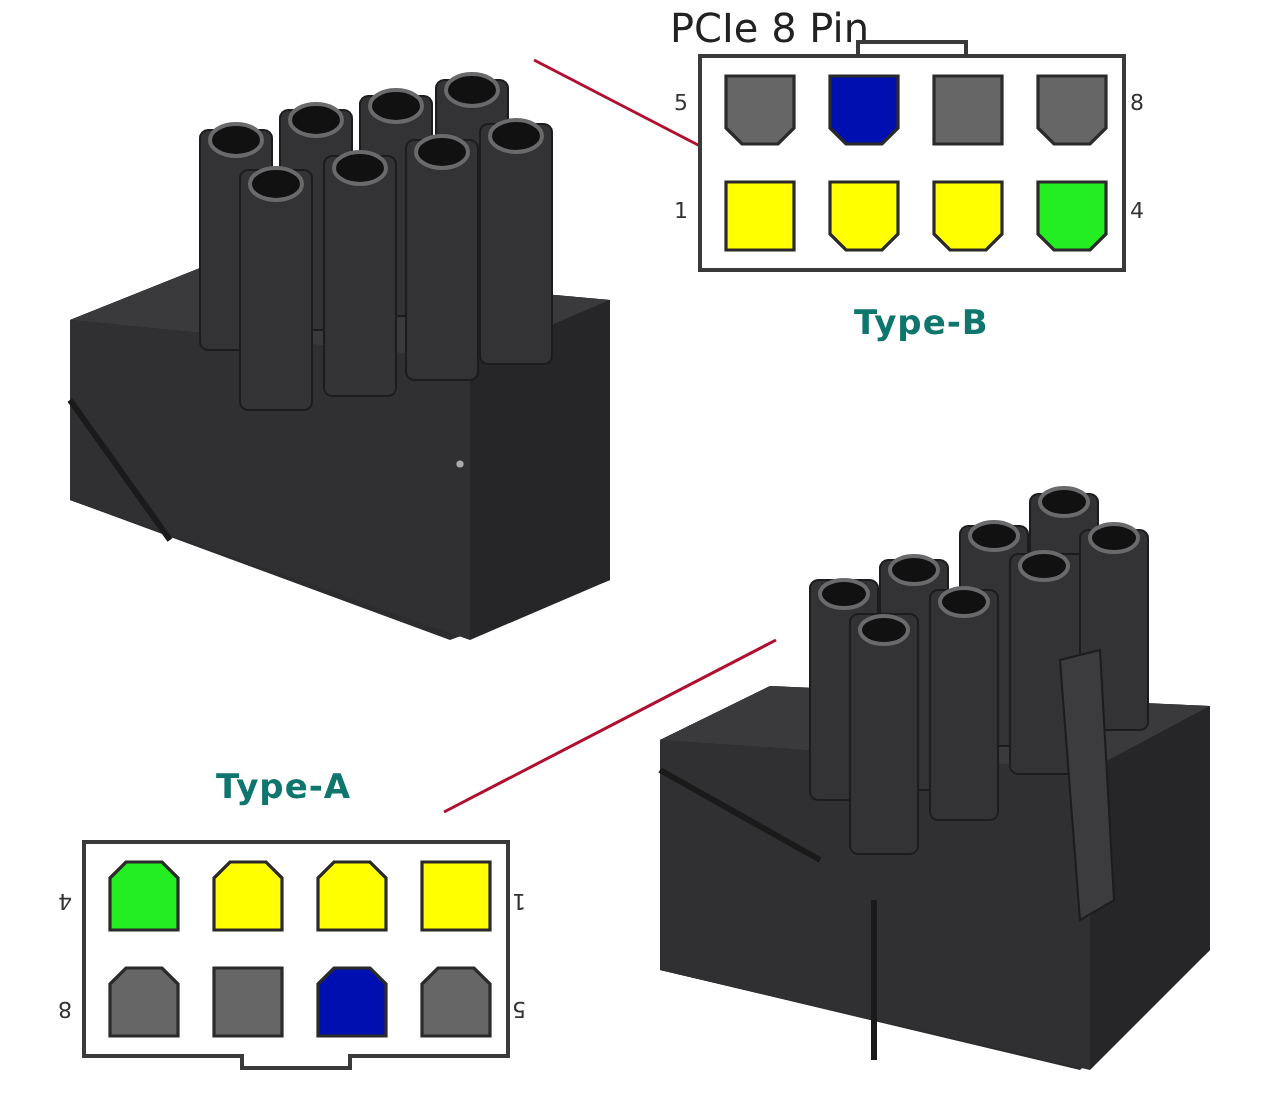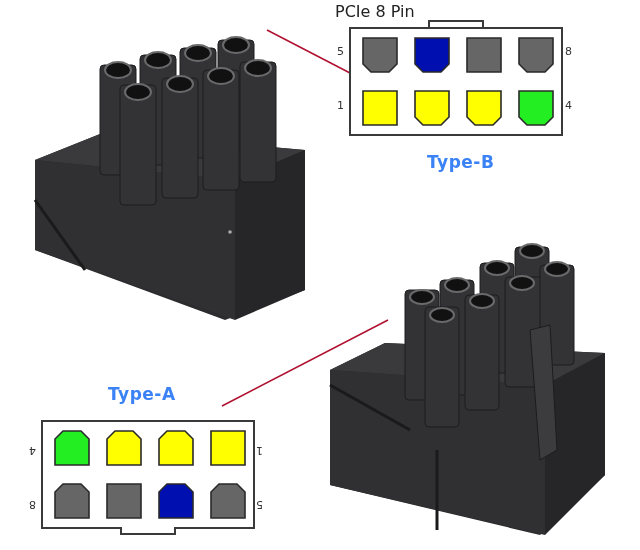--- a/index.html
+++ b/index.html
@@ -7,22 +7,22 @@
     width: 640px; height: 550px; position: relative; overflow: hidden;
     background: #ffffff; font-family: "DejaVu Sans", sans-serif;
   }
   .abs { position: absolute; }
   .pinbox {
     position: absolute; background: #fff; border: 2px solid #3a3a3a;
   }
   .pin { position: absolute; width: 36px; height: 36px; }
   .pin svg { width: 100%; height: 100%; display: block; }
   .label-num { position: absolute; font-size: 11px; color: #333; }
-  .type-title { position: absolute; font-size: 17px; font-weight: bold; color: #3b82f6; letter-spacing: 0.5px; }
-  .header-title { position: absolute; font-size: 16px; color: #222; }
+  .type-title { position: absolute; font-size: 17px; font-weight: bold; color: #0f766e; letter-spacing: 0.5px; }
+  .header-title { position: absolute; font-size: 20px; color: #222; }
   .latch { position: absolute; border: 2px solid #3a3a3a; background: #fff; }
 </style>
 </head>
 <body>
 
 <svg class="abs" style="left:25px;top:20px" width="290" height="300" viewBox="0 0 290 300">
 
   <polygon points="10,140 80,112 280,130 280,270 200,300 10,230" fill="#2c2c2e"></polygon>
   <polygon points="10,140 80,112 280,130 210,160" fill="#3a3a3c"></polygon>
   <polygon points="210,160 280,130 280,270 210,300" fill="#262628"></polygon>

